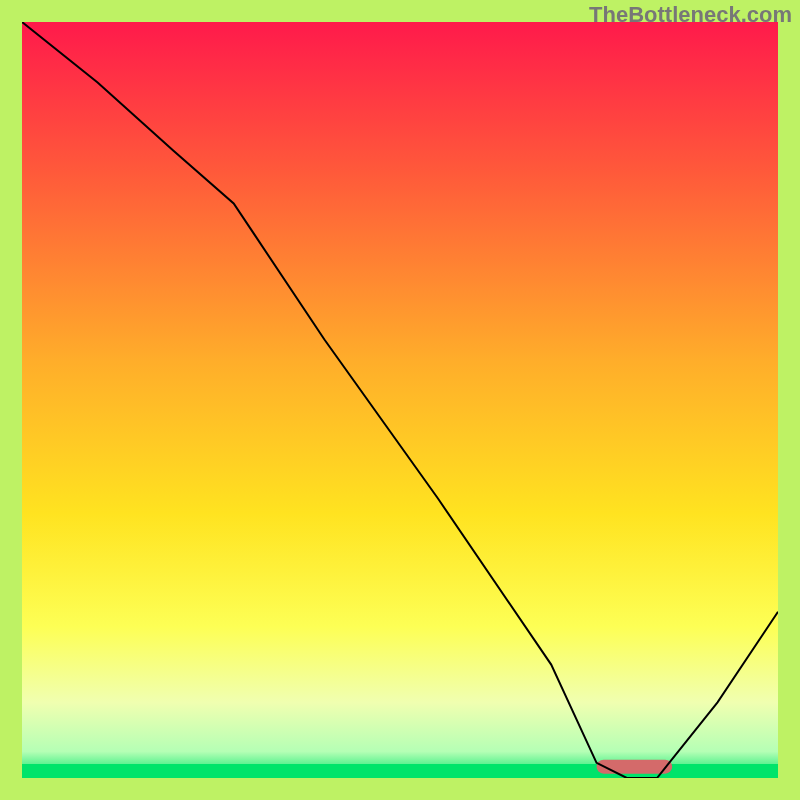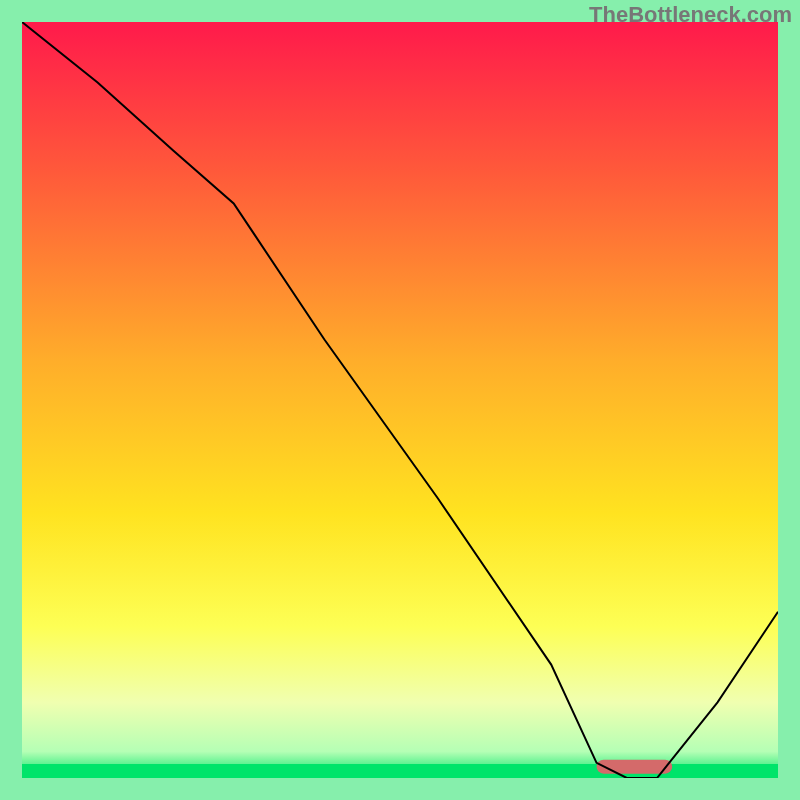--- a/index.html
+++ b/index.html
@@ -7,21 +7,21 @@
     padding: 0;
     width: 800px;
     height: 800px;
     background: #000;
     overflow: hidden;
     font-family: Arial, sans-serif;
   }
   .outer {
     width: 800px;
     height: 800px;
-    background: #86efac;
+    background: #bef264;
     position: relative;
   }
   .watermark {
     position: absolute;
     top: 2px;
     right: 8px;
     color: #777;
     font-size: 22px;
     font-weight: bold;
     z-index: 10;

